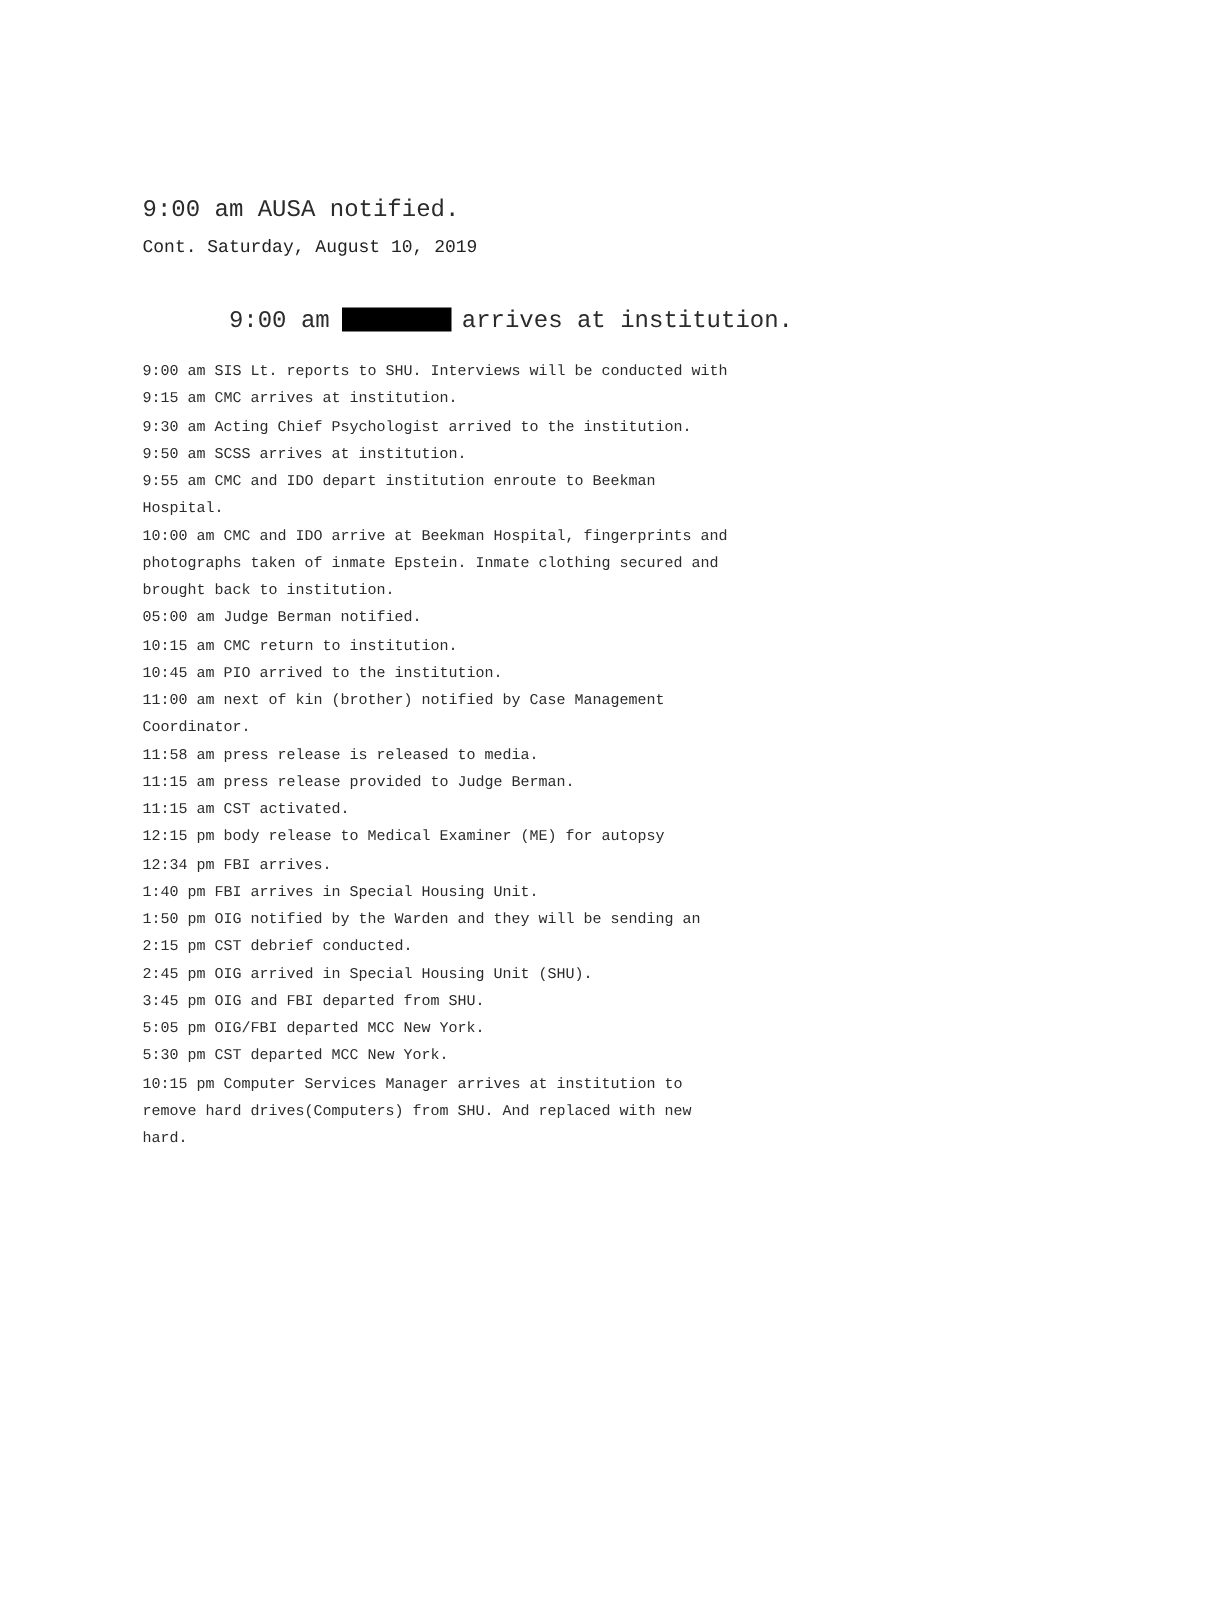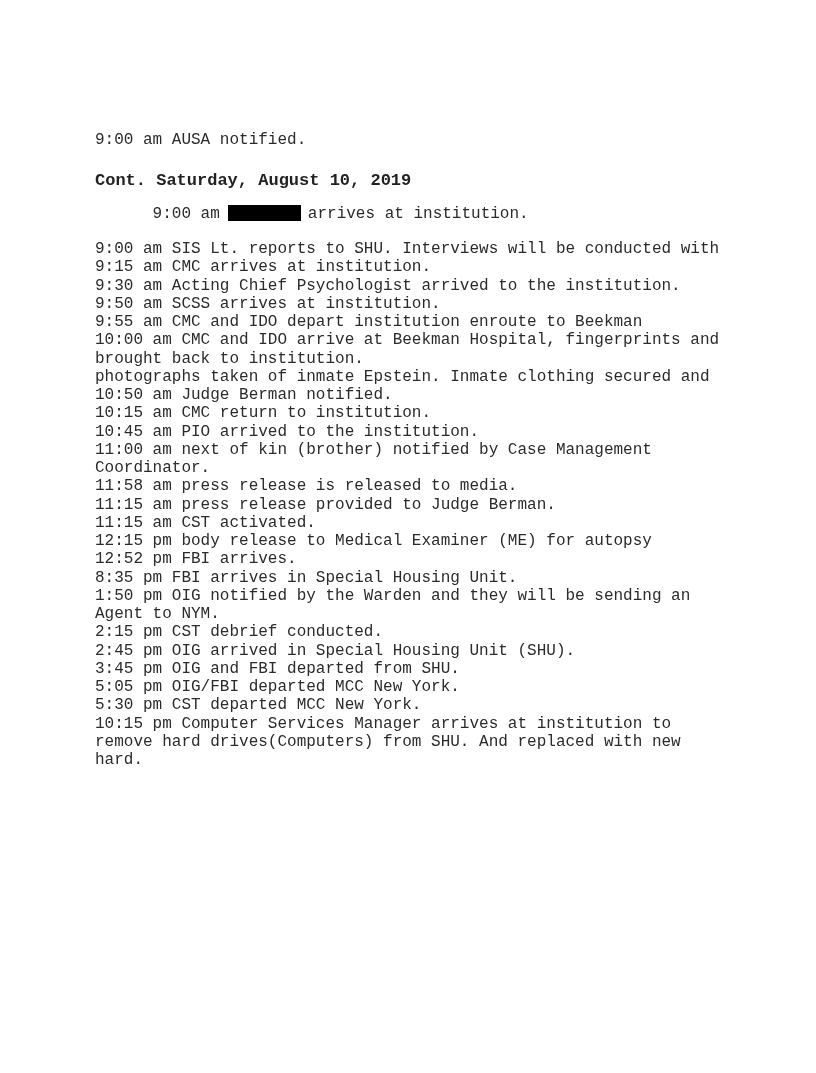--- a/index.html
+++ b/index.html
@@ -31,33 +31,33 @@
     display: inline-block;
     width: 73px;
     height: 16px;
     background: #000000;
     margin: 0 7px 0 8px;
     vertical-align: -3px;
   }
   .heading {
     position: absolute;
     left: 95px;
-    top: 172px;
-    font-size: 17px;
-    font-weight: bold;
+    top: 156px;
+    font-size: 12px;
+    font-weight: normal;
     line-height: 18px;
     white-space: pre;
     color: #222222;
   }
   .body-block {
     position: absolute;
     left: 95px;
     top: 240px;
     width: 680px;
-    font-size: 16px;
+    font-size: 10px;
     line-height: 18.25px;
   }
   .confidential {
     position: absolute;
     left: 94px;
     top: 1043px;
     font-family: "Liberation Sans", sans-serif;
     font-size: 28px;
     letter-spacing: -0.5px;
     color: #f76a1a;
@@ -84,36 +84,36 @@
   </div>
 
   <div class="heading">Cont. Saturday, August 10, 2019</div>
 
   <div class="body-block">
       <div class="mono-line">9:00 am SIS Lt. reports to SHU. Interviews will be conducted with</div>
       <div class="mono-line">9:15 am CMC arrives at institution.</div>
       <div class="mono-line">9:30 am Acting Chief Psychologist arrived to the institution.</div>
       <div class="mono-line">9:50 am SCSS arrives at institution.</div>
       <div class="mono-line">9:55 am CMC and IDO depart institution enroute to Beekman</div>
+      <div class="mono-line">Hospital.</div>
       <div class="mono-line">10:00 am CMC and IDO arrive at Beekman Hospital, fingerprints and</div>
+      <div class="mono-line">photographs taken of inmate Epstein. Inmate clothing secured and</div>
       <div class="mono-line">brought back to institution.</div>
-      <div class="mono-line">photographs taken of inmate Epstein. Inmate clothing secured and</div>
-      <div class="mono-line">10:50 am Judge Berman notified.</div>
+      <div class="mono-line">05:00 am Judge Berman notified.</div>
       <div class="mono-line">10:15 am CMC return to institution.</div>
       <div class="mono-line">10:45 am PIO arrived to the institution.</div>
       <div class="mono-line">11:00 am next of kin (brother) notified by Case Management</div>
       <div class="mono-line">Coordinator.</div>
       <div class="mono-line">11:58 am press release is released to media.</div>
       <div class="mono-line">11:15 am press release provided to Judge Berman.</div>
       <div class="mono-line">11:15 am CST activated.</div>
       <div class="mono-line">12:15 pm body release to Medical Examiner (ME) for autopsy</div>
-      <div class="mono-line">12:52 pm FBI arrives.</div>
-      <div class="mono-line">8:35 pm FBI arrives in Special Housing Unit.</div>
+      <div class="mono-line">12:34 pm FBI arrives.</div>
+      <div class="mono-line">1:40 pm FBI arrives in Special Housing Unit.</div>
       <div class="mono-line">1:50 pm OIG notified by the Warden and they will be sending an</div>
-      <div class="mono-line">Agent to NYM.</div>
       <div class="mono-line">2:15 pm CST debrief conducted.</div>
       <div class="mono-line">2:45 pm OIG arrived in Special Housing Unit (SHU).</div>
       <div class="mono-line">3:45 pm OIG and FBI departed from SHU.</div>
       <div class="mono-line">5:05 pm OIG/FBI departed MCC New York.</div>
       <div class="mono-line">5:30 pm CST departed MCC New York.</div>
       <div class="mono-line">10:15 pm Computer Services Manager arrives at institution to</div>
       <div class="mono-line">remove hard drives(Computers) from SHU. And replaced with new</div>
       <div class="mono-line">hard.</div>
     </div>
 

